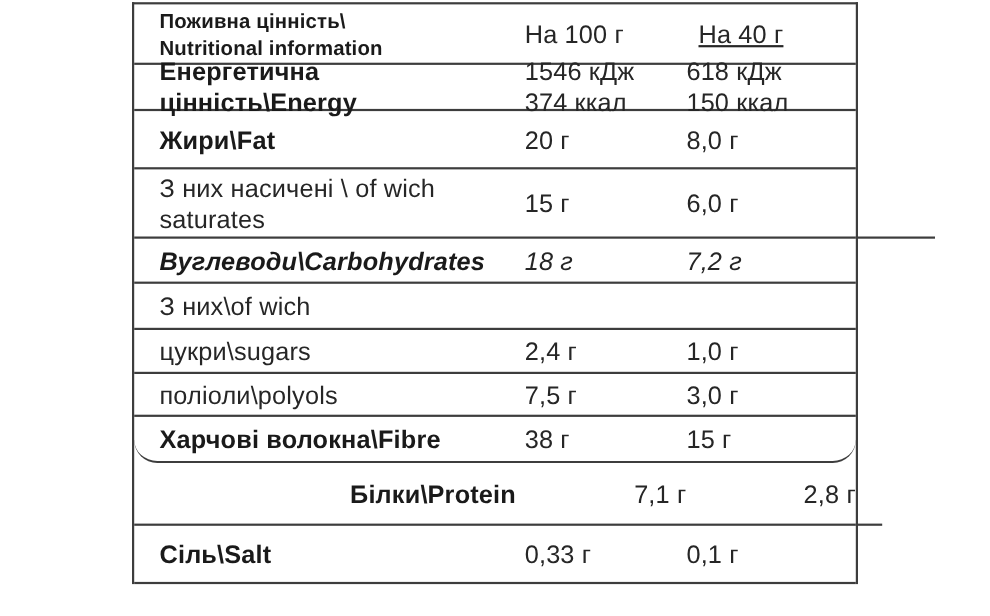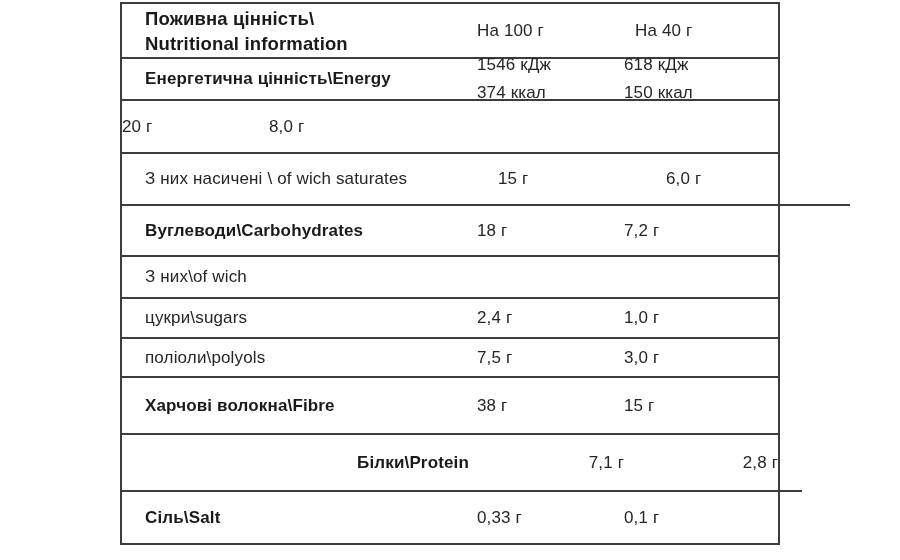--- a/index.html
+++ b/index.html
@@ -25,21 +25,21 @@
   }
   .row {
     position: relative;
     display: flex;
     align-items: center;
     border-bottom: 2px solid #3d3d3d;
     color: #1e1e1e;
   }
   .cell {
     white-space: pre-line;
-    font-size: 17px;
+    font-size: 23px;
     letter-spacing: 0.15px;
     line-height: 28px;
     color: #262626;
   }
   .cell-label {
     width: 355px;
     padding-left: 23px;
     padding-right: 8px;
   }
   .cell-v1 { width: 147px; }
@@ -47,31 +47,31 @@
   .bold .cell-label {
     font-weight: 700;
     color: #1a1a1a;
   }
   .r-header .cell-label {
     font-weight: 700;
     font-size: 18.5px;
     line-height: 25px;
     color: #1a1a1a;
   }
-  .r-header .cell-v2 { padding-left: 11px; }
+  .r-header .cell-v2 { padding-left: 11px; text-decoration: underline; }
   
   .r-header   { height: 55px; }
   .r-energy   { height: 42px; }
   .r-fat      { height: 53px; }
-  .r-sat      { height: 52px; gap: 21px; }
-  .r-carb     { height: 51px; }
+  .r-sat      { height: 63px; }
+  .r-carb     { height: 41px; font-style: italic; }
   .r-ofwich   { height: 42px; }
   .r-sugars   { height: 40px; }
   .r-polyols  { height: 39px; }
-  .r-fibre    { height: 57px; }
+  .r-fibre    { height: 42px; border-radius: 28px; }
   .r-protein  { height: 57px; text-align: right; }
   .r-salt     { height: 53px; }
   
   .overhang-line {
     position: absolute;
     bottom: -2px;
     height: 2px;
     background: #3d3d3d;
   }
   .r-sat .overhang-line     { right: -72px; width: 72px; }
@@ -92,20 +92,21 @@
 
     <div class="row r-energy bold">
       <div class="cell cell-label">Енергетична цінність\Energy</div>
       <div class="cell cell-v1">1546 кДж
 374 ккал</div>
       <div class="cell cell-v2">618 кДж
 150 ккал</div>
     </div>
 
     <div class="row r-fat bold">
+      <div class="cell cell-label">Жири\Fat</div>
       <div class="cell cell-v1">20 г</div>
       <div class="cell cell-v2">8,0 г</div>
     </div>
 
     <div class="row r-sat">
       <div class="cell cell-label">З них насичені \ of wich saturates</div>
       <div class="cell cell-v1">15 г</div>
       <div class="cell cell-v2">6,0 г</div>
       <div class="overhang-line"></div>
     </div>

